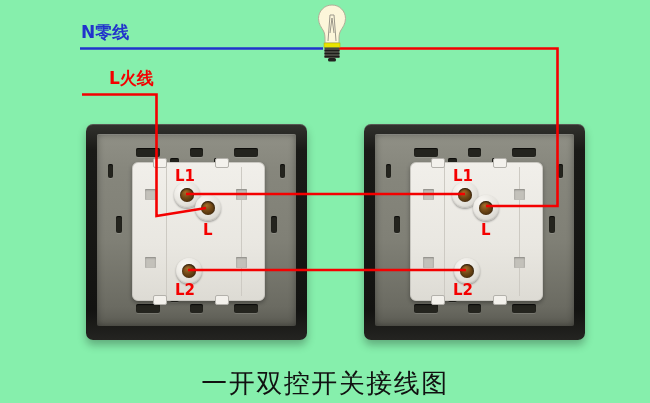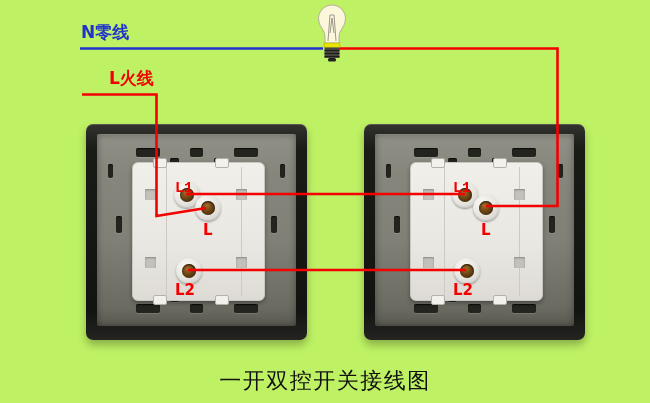--- a/index.html
+++ b/index.html
@@ -1,16 +1,16 @@
 <!DOCTYPE html>
 <html><head>
 <meta charset="utf-8">
 <style>
   html,body{margin:0;padding:0;background:#ffffff;}
-  .stage{position:relative;width:650px;height:403px;background:#bef264;overflow:hidden;
+  .stage{position:relative;width:650px;height:403px;background:#86efac;overflow:hidden;
          font-family:"DejaVu Sans",sans-serif;}
 
   
   .lbl{position:absolute;font-size:17px;font-weight:600;line-height:1.2;}
   .lbl.neutral{left:81px;top:22px;color:#2133cc;}
   .lbl.live{left:81px;top:68px;color:#f40000;margin-left:28px;}
 
   
   .sw{position:absolute;top:124px;width:221px;height:216px;border-radius:7px;
       background:linear-gradient(180deg,#32322e 0%,#1a1a17 12%,#131311 86%,#242421 100%);
@@ -33,35 +33,35 @@
         border-radius:2px;}
 
   .term{position:absolute;width:26px;height:26px;border-radius:50%;
         background:radial-gradient(circle at 35% 30%,#fbf9f5 0%,#e6e4de 55%,#c9c7c1 100%);
         box-shadow:0 1px 2px rgba(0,0,0,.35), inset 0 -1px 1px rgba(0,0,0,.12);}
   .hole{position:absolute;left:6px;top:6px;width:14px;height:14px;border-radius:50%;
         background:radial-gradient(circle at 40% 32%,#a56d2a 0%,#6e4615 45%,#33200a 100%);
         box-shadow:inset 0 1px 2px rgba(0,0,0,.75);}
 
   .tlabel{position:absolute;color:#f40000;font-weight:bold;font-size:15px;line-height:1;}
-  .tl-l1{left:42px;top:18px;font-family:Liberation Mono, monospace;}
+  .tl-l1{left:42px;top:6px;}
   .tl-l {left:70px;top:60px;}
   .tl-l2{left:42px;top:120px;}
 
   
   .wires{position:absolute;left:0;top:0;z-index:5;pointer-events:none;}
   .wires polyline{fill:none;stroke-width:2.6px;}
   .w-blue{stroke:#2133cc;}
   .w-red{stroke:#f40000;}
 
   
   .bulb{position:absolute;left:313px;top:3px;z-index:6;}
 
   .caption{position:absolute;left:0;right:0;top:366px;text-align:center;
-           font-size:22px;letter-spacing:1.5px;color:#111111;font-family:Liberation Serif, serif;}
+           font-size:26px;letter-spacing:1.5px;color:#111111;font-family:Liberation Serif, serif;}
 </style>
 </head>
 <body>
 
 <div class="stage">
 
   <div class="lbl neutral">N零线</div>
   <div class="lbl live">L火线</div>
 
   <div class="sw sw-left">

